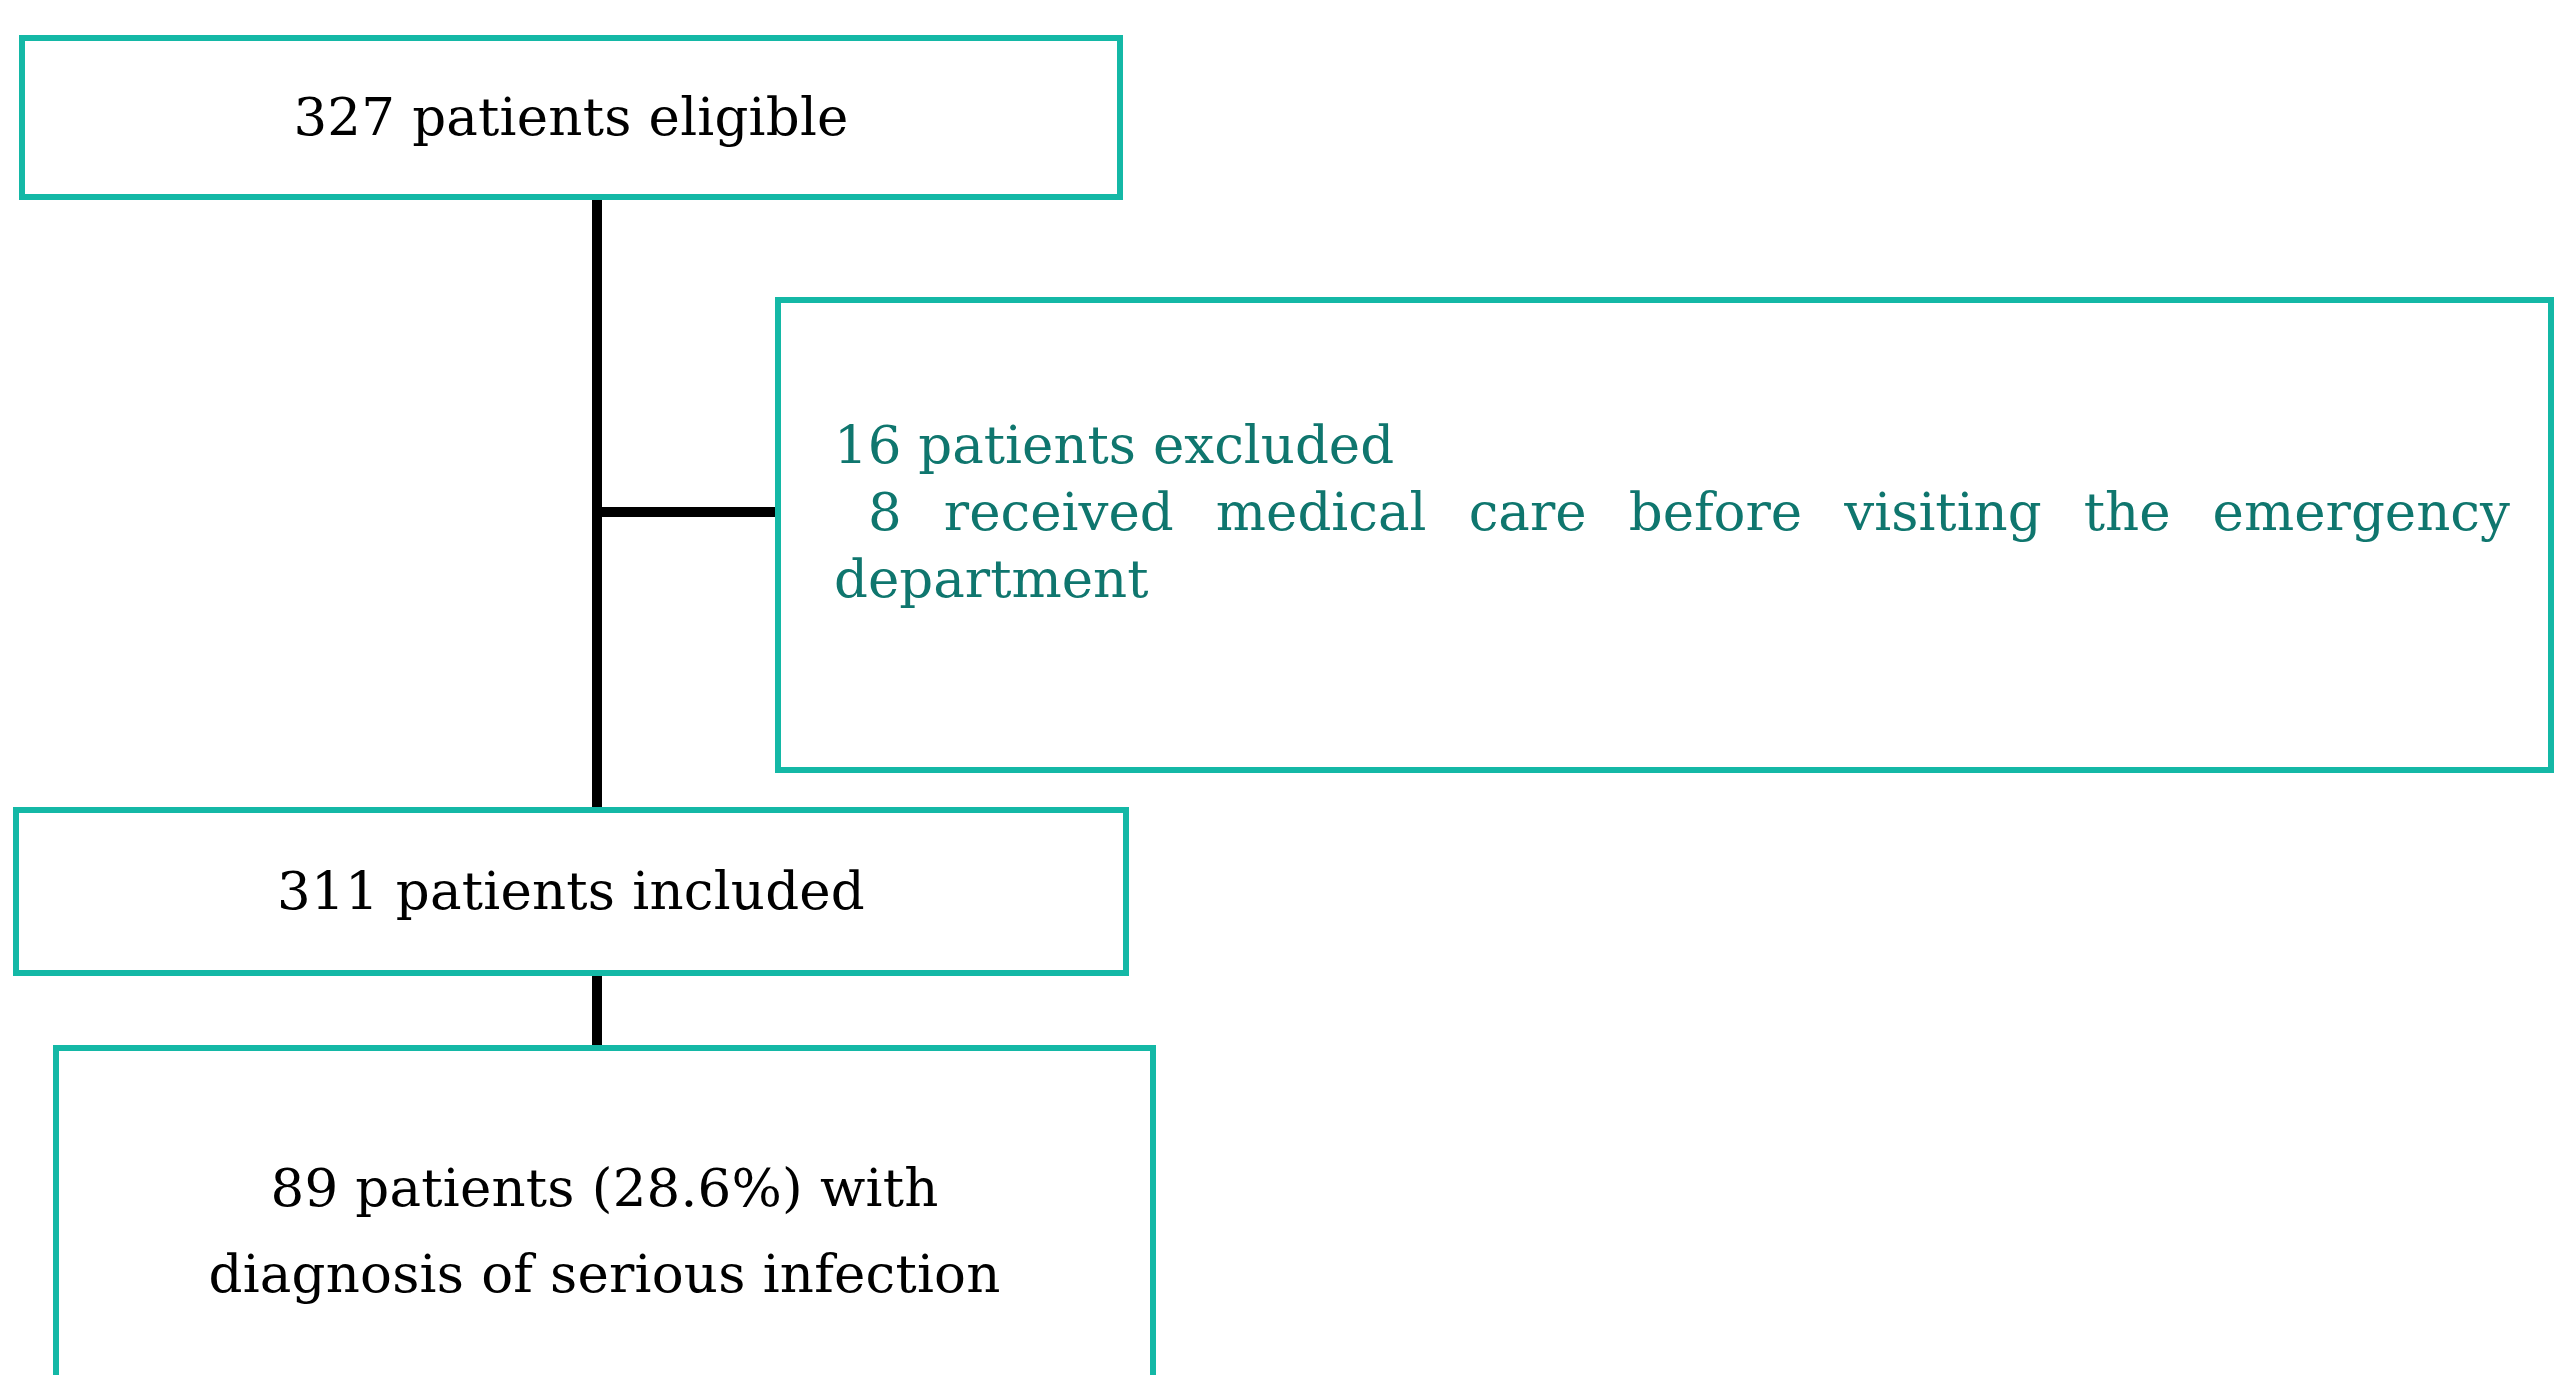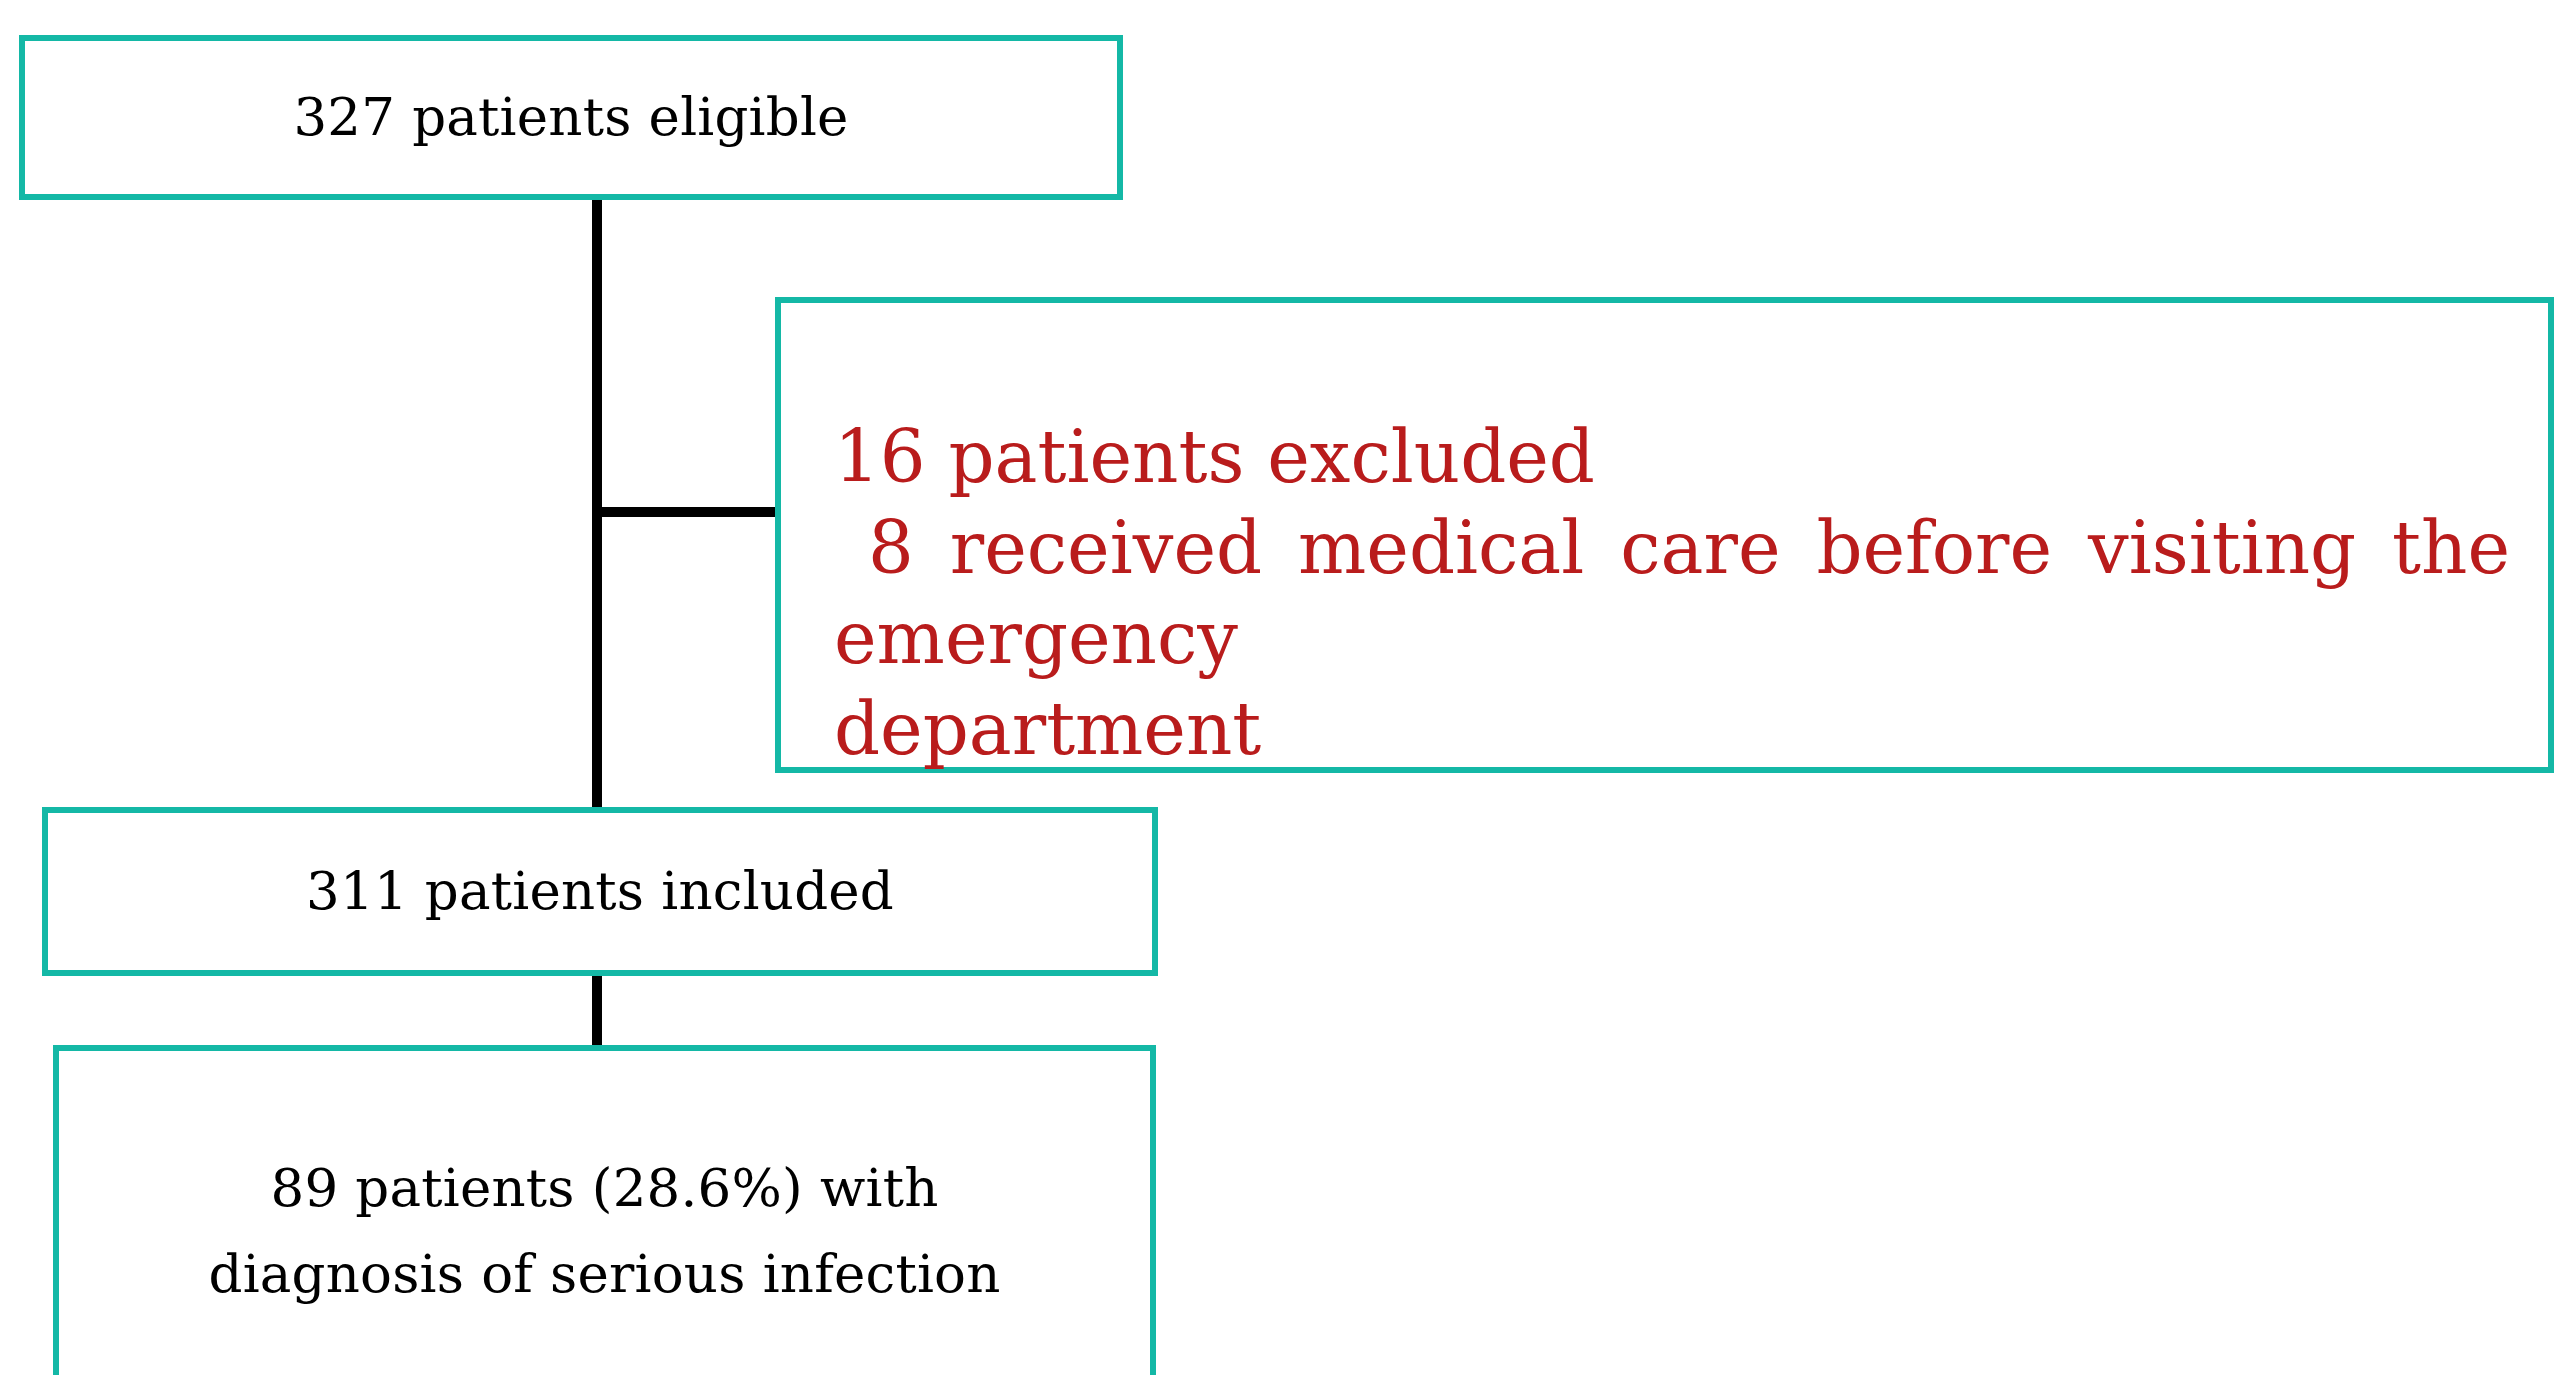--- a/index.html
+++ b/index.html
@@ -52,46 +52,46 @@
     top: 297px;
     width: 1779px;
     height: 476px;
     display: block;
   }
   #box-excluded .excl-body {
     position: absolute;
     left: 53px;
     right: 38px;
     top: 109px;
-    font-size: 72px;
+    font-size: 53px;
     line-height: 1.26;
     text-align: justify;
     text-align-last: left;
-    color: #b91c1c;
+    color: #0f766e;
   }
   .excl-line {
     display: block;
   }
   .excl-line.indent {
     text-indent: 45px;
   }
   .excl-justify {
     text-align: justify;
     text-align-last: justify;
     text-indent: 34px;
     display: block;
   }
   .excl-cont {
     display: block;
     text-align: center;
   }
 
   
   #box-included {
-    left: 42px;
+    left: 13px;
     top: 807px;
     width: 1116px;
     height: 169px;
   }
 
   
   #box-diagnosis {
     left: 53px;
     top: 1045px;
     width: 1103px;

